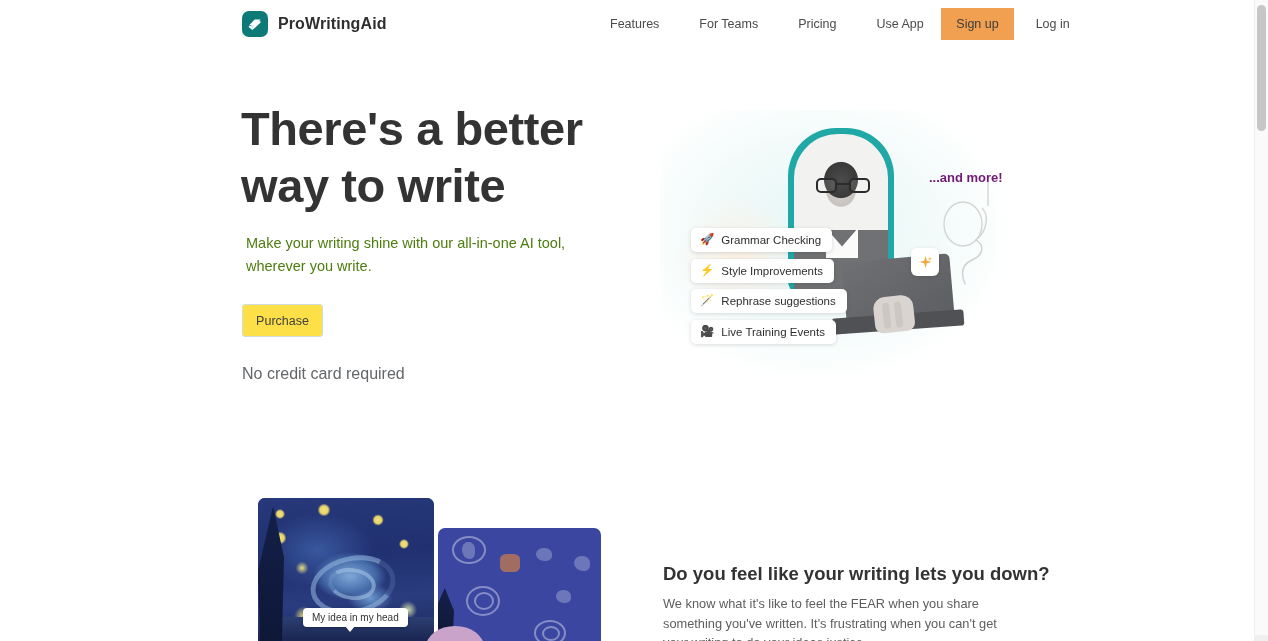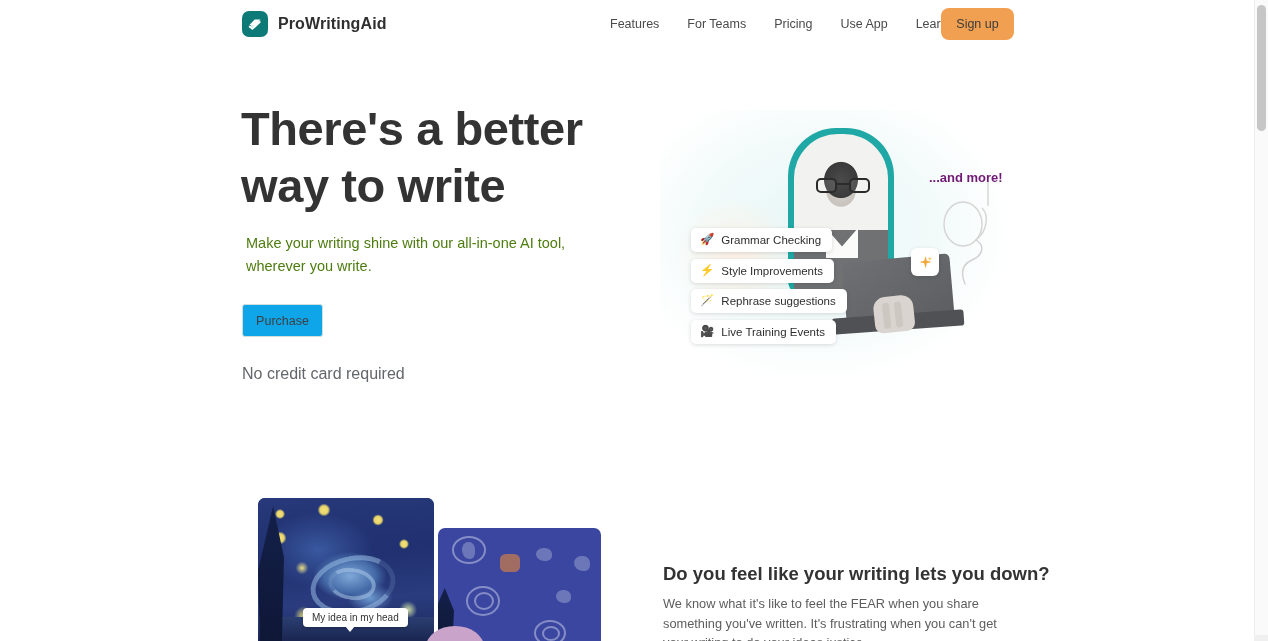--- a/index.html
+++ b/index.html
@@ -43,32 +43,32 @@
     flex: none;
   }
   .brand-name {
     font-size: 16px; font-weight: bold;
     color: #2f2f2f; letter-spacing: .1px;
     white-space: nowrap;
   }
   .nav {
     position: absolute; left: 598px; top: 0;
     height: 48px;
-    display: flex; align-items: center; gap: 4px;
+    display: flex; align-items: center; gap: 16px;
   }
   .nav a {
     font-size: 12.5px; color: #4a4a4a;
     text-decoration: none; white-space: nowrap;
     padding: 0 12px;
   }
   .btn-signup {
     position: absolute; left: 941px; top: 8px;
     width: 73px; height: 32px;
     background: #f0a050;
-    border: none; border-radius: 8px;
+    border: none; border-radius: 0;
     color: #3c3c3c; font-size: 12.5px;
     font-family: "Liberation Sans", sans-serif;
     cursor: pointer;
     display: flex; align-items: center; justify-content: center;
   }
 
   
   .hero-glow {
     position: absolute; left: 660px; top: 110px;
     width: 350px; height: 270px;
@@ -103,21 +103,21 @@
     background: #0d7377; border: none; border-radius: 3px;
     color: #ffffff; font-size: 12px;
     font-family: "Liberation Sans", sans-serif;
     cursor: pointer;
     display: flex; align-items: center; justify-content: center;
     white-space: nowrap;
   }
   .btn-start .free { opacity: .92; margin-left: 5px; font-size: 11px; }
   .btn-purchase {
     width: 81px; height: 33px;
-    background: #0ea5e9;
+    background: #fde047;
     border: 1px solid #cfdedd; border-radius: 3px;
     color: #3f3f3f; font-size: 12.5px;
     font-family: "Liberation Sans", sans-serif;
     cursor: pointer;
   }
   .nocard {
     position: absolute; left: 242px; top: 365px;
     font-size: 16px; color: #63666a;
   }
 

